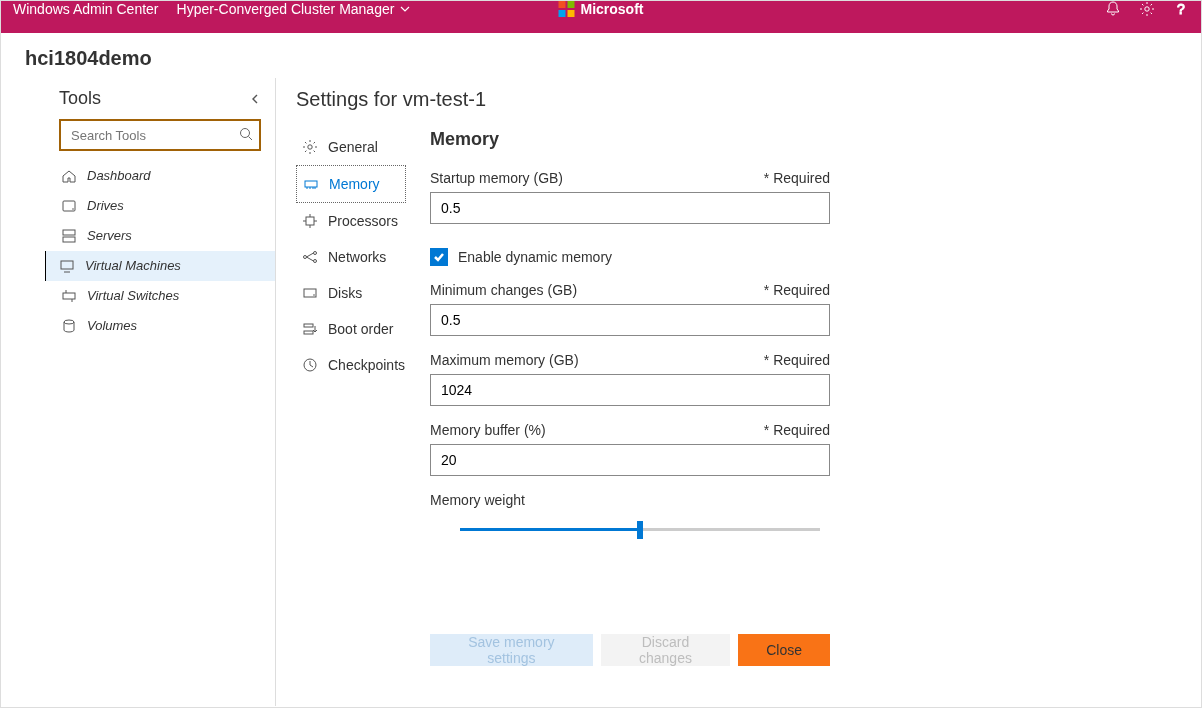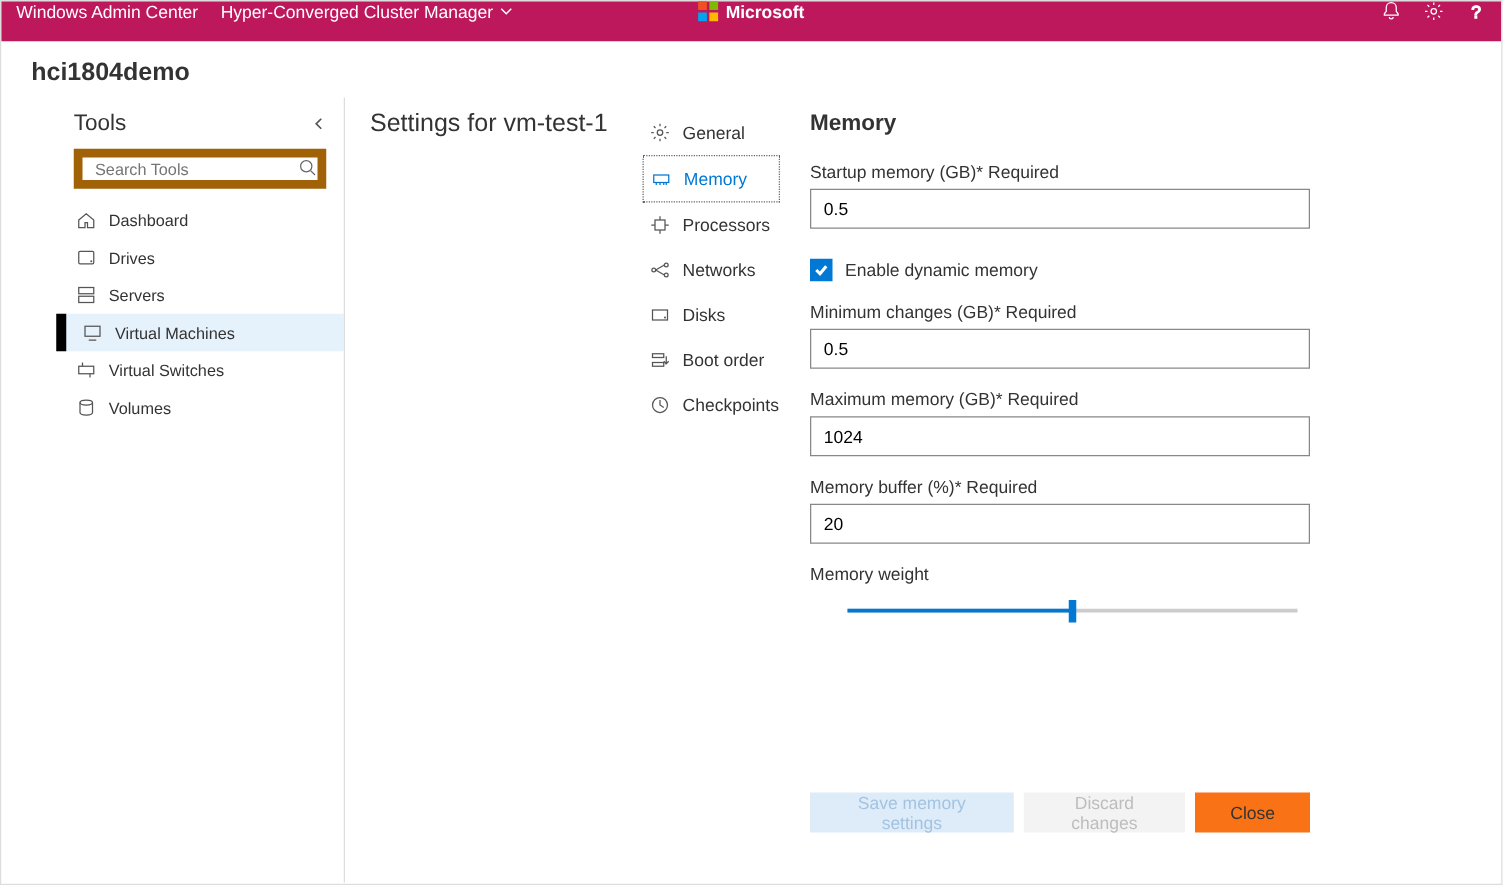--- a/index.html
+++ b/index.html
@@ -22,46 +22,46 @@
   .clustername { font-size: 20px; font-weight: 700; padding: 14px 24px 8px; }
 
   
   .main { display: flex; height: calc(100% - 32px - 46px); margin-left: 44px; }
 
   
   .tools { width: 230px; padding: 0 14px 0 14px; }
   .tools-header { display: flex; align-items: center; justify-content: space-between; padding: 10px 0 10px 0; }
   .tools-title { font-size: 18px; font-weight: 400; }
   .search-wrap { position: relative; margin-bottom: 10px; }
-  .search-input { width: 100%; height: 32px; border: 7px solid #a16207; padding: 0 30px 0 10px; font-size: 13px; color: #666; }
+  .search-input { width: 100%; height: 32px; border: 2px solid #a16207; padding: 0 30px 0 10px; font-size: 13px; color: #666; }
   .search-icon-pos { position: absolute; right: 8px; top: 8px; width: 14px; height: 14px; }
   .nav-list { list-style: none; margin-left: -14px; margin-right: -14px; }
-  .nav-item { display: flex; align-items: center; gap: 10px; padding: 7px 16px; font-size: 13px; cursor: pointer; }
-  .nav-item.active { background: #e5f1fb; border-left: 8px solid #000000; padding-left: 13px; }
+  .nav-item { display: flex; align-items: flex-start; gap: 10px; padding: 7px 16px; font-size: 13px; cursor: pointer; font-style: italic; }
+  .nav-item.active { background: #e5f1fb; border-left: 1px solid #000000; padding-left: 13px; }
   .nav-icon { width: 16px; height: 16px; flex-shrink: 0; }
 
   
   .divider { width: 1px; background: #ddd; margin: 0 12px 0 0; }
 
   
-  .content { flex: 1; padding: 10px 24px 16px 8px; display: flex; flex-direction: row; gap: 28px; }
+  .content { flex: 1; padding: 10px 24px 16px 8px; display: flex; flex-direction: column; }
   .page-title { font-size: 20px; font-weight: 400; margin-bottom: 18px; }
   .content-body { display: flex; gap: 24px; flex: 1; }
   
   
   .settings-nav { width: 110px; list-style: none; }
   .settings-nav-item { display: flex; align-items: center; gap: 10px; padding: 10px 6px; font-size: 14px; cursor: pointer; }
   .settings-nav-item.active { color: #0078d4; border: 1px dotted #666; }
   .sn-icon { width: 16px; height: 16px; flex-shrink: 0; }
 
   
   .form-col { width: 400px; display: flex; flex-direction: column; }
   .section-title { font-size: 18px; font-weight: 700; margin-bottom: 20px; }
   .field { margin-bottom: 16px; }
-  .field-row { display: flex; justify-content: flex-start; align-items: baseline; margin-bottom: 6px; }
+  .field-row { display: flex; justify-content: space-between; align-items: baseline; margin-bottom: 6px; }
   .field-label { font-size: 14px; }
   .required { font-size: 14px; }
   .text-input { width: 100%; height: 32px; border: 1px solid #888; padding: 0 10px; font-size: 14px; }
   .checkbox-row { display: flex; align-items: center; gap: 10px; margin: 8px 0 16px; }
   .checkbox-box { width: 18px; height: 18px; background: #0078d4; display: flex; align-items: center; justify-content: center; }
   .check-svg { width: 12px; height: 12px; stroke: #fff; stroke-width: 2.5; fill: none; }
   .slider-wrap { position: relative; height: 24px; margin-top: 10px; margin-left: 30px; margin-right: 10px;}
   .slider-track { position: absolute; top: 10px; left: 0; right: 0; height: 3px; background: #ccc; }
   .slider-fill { position: absolute; top: 10px; left: 0; height: 3px; background: #0078d4; }
   .slider-thumb { position: absolute; top: 3px; width: 6px; height: 18px; background: #0078d4; transform: translateX(-3px); }

